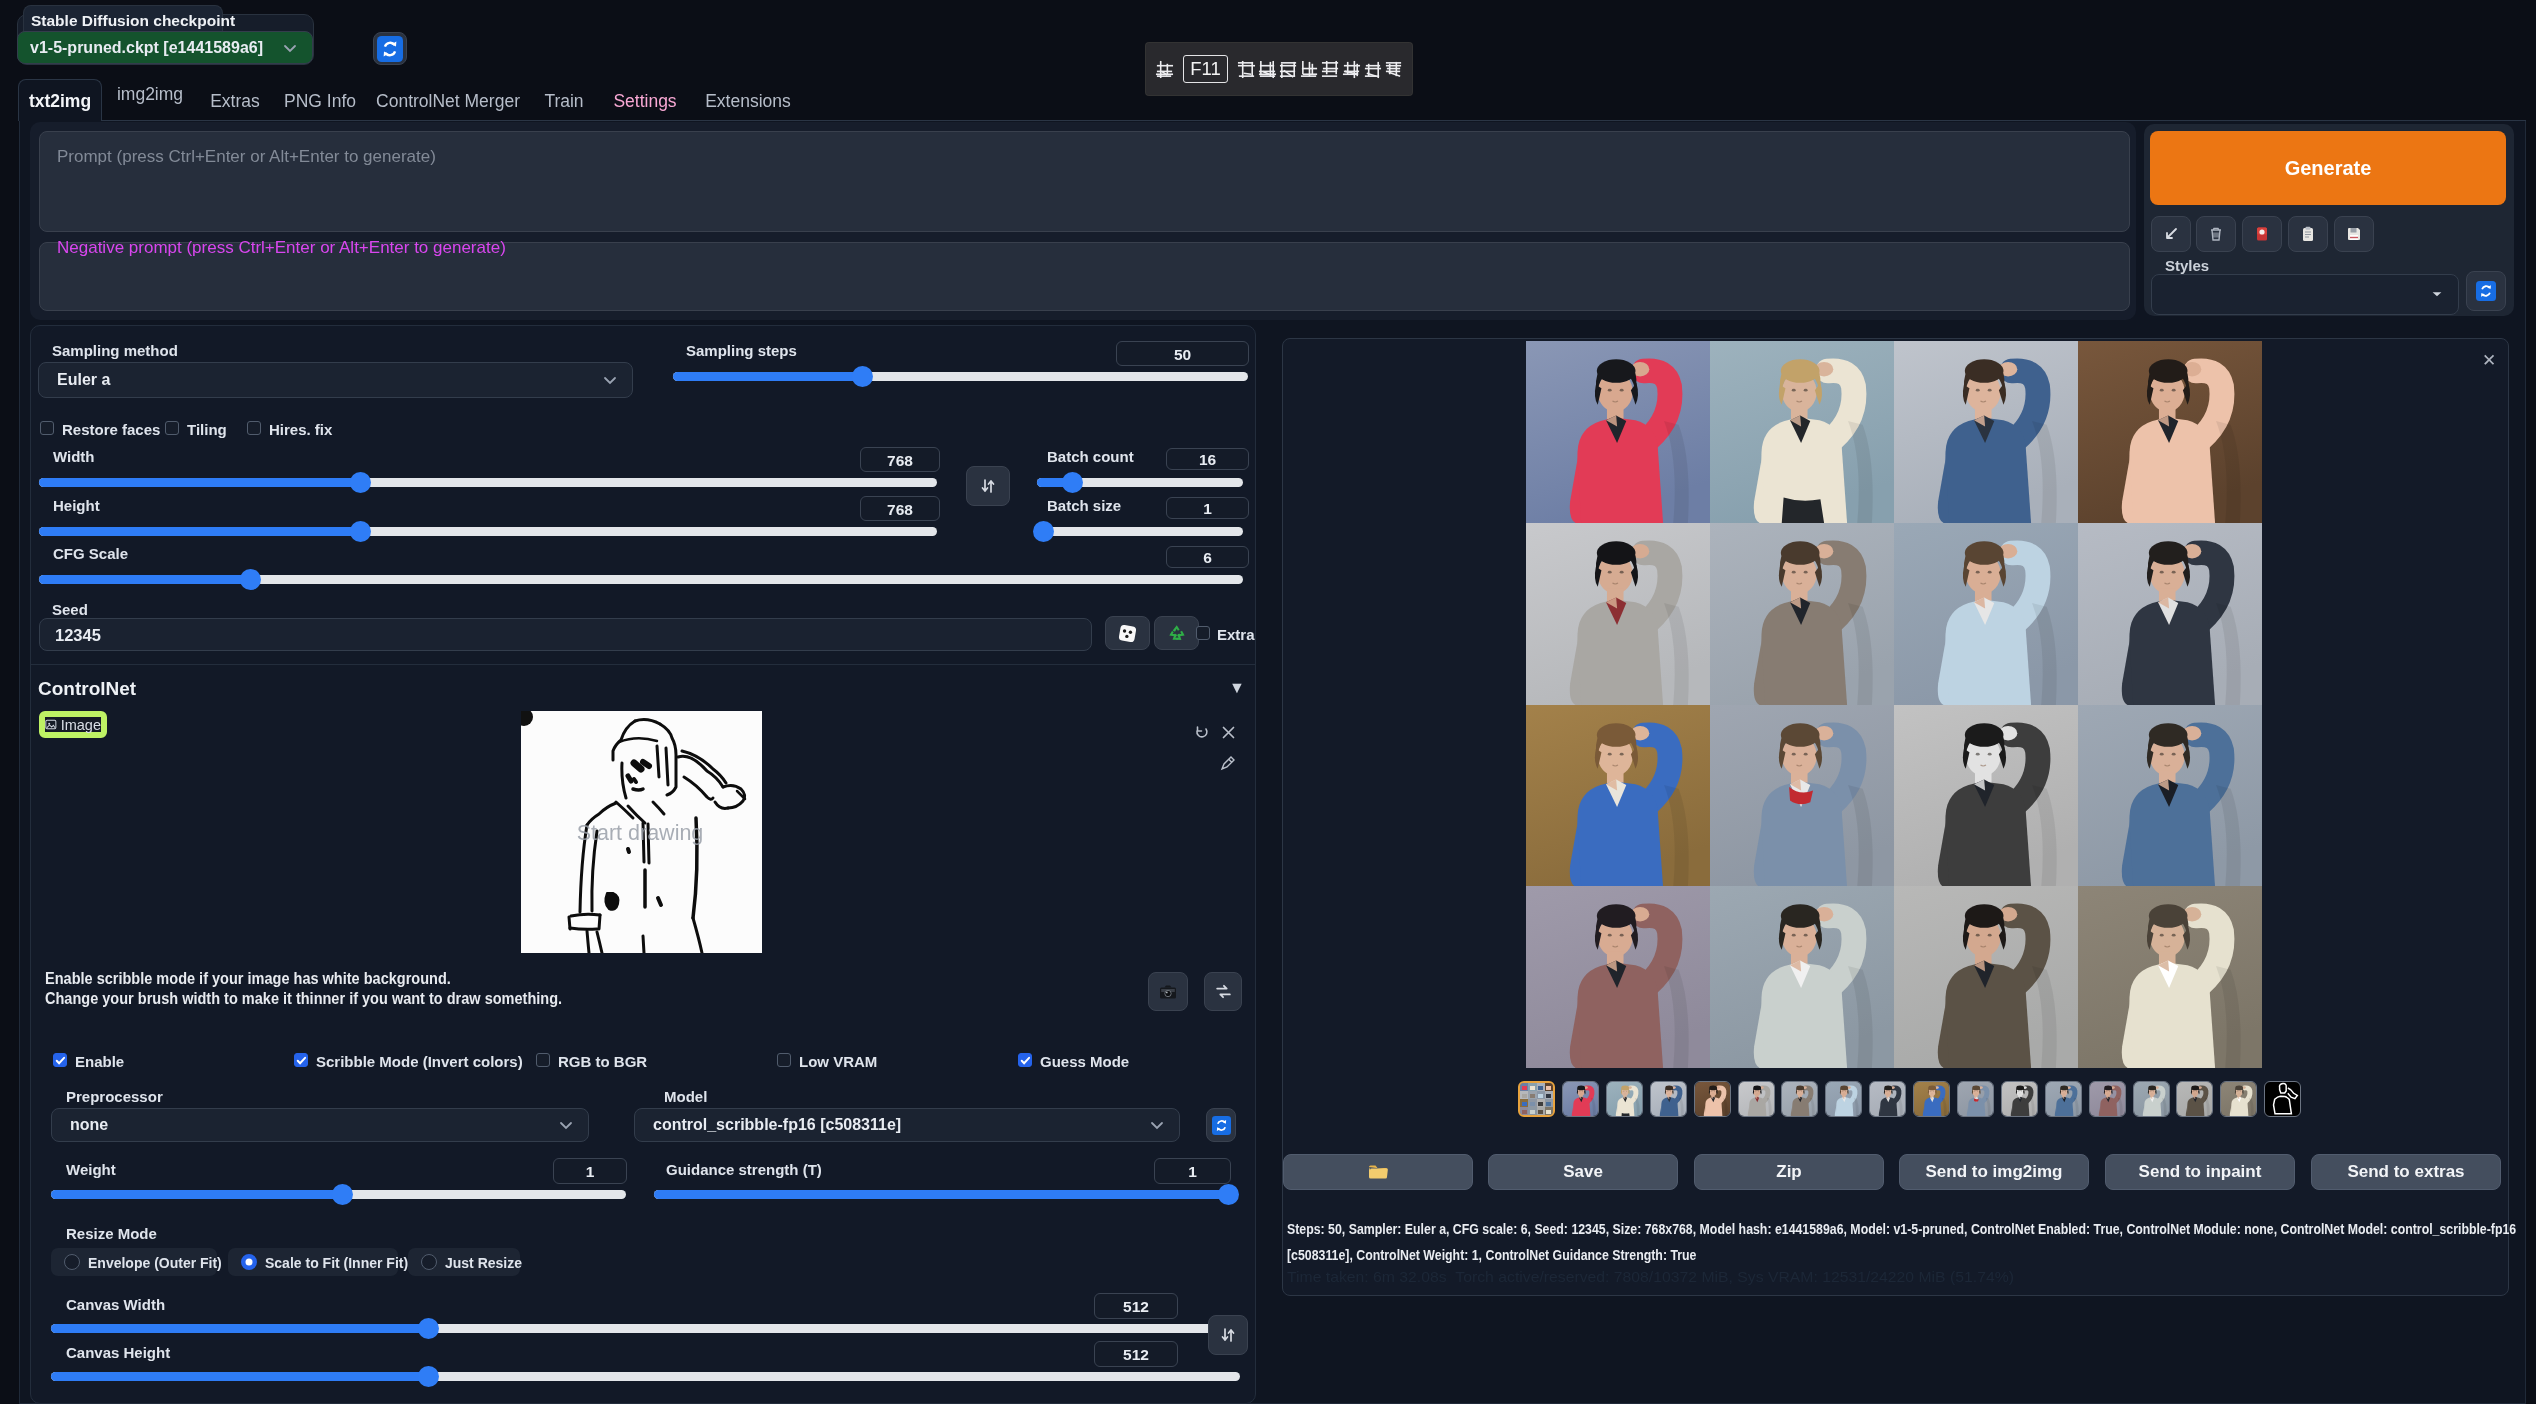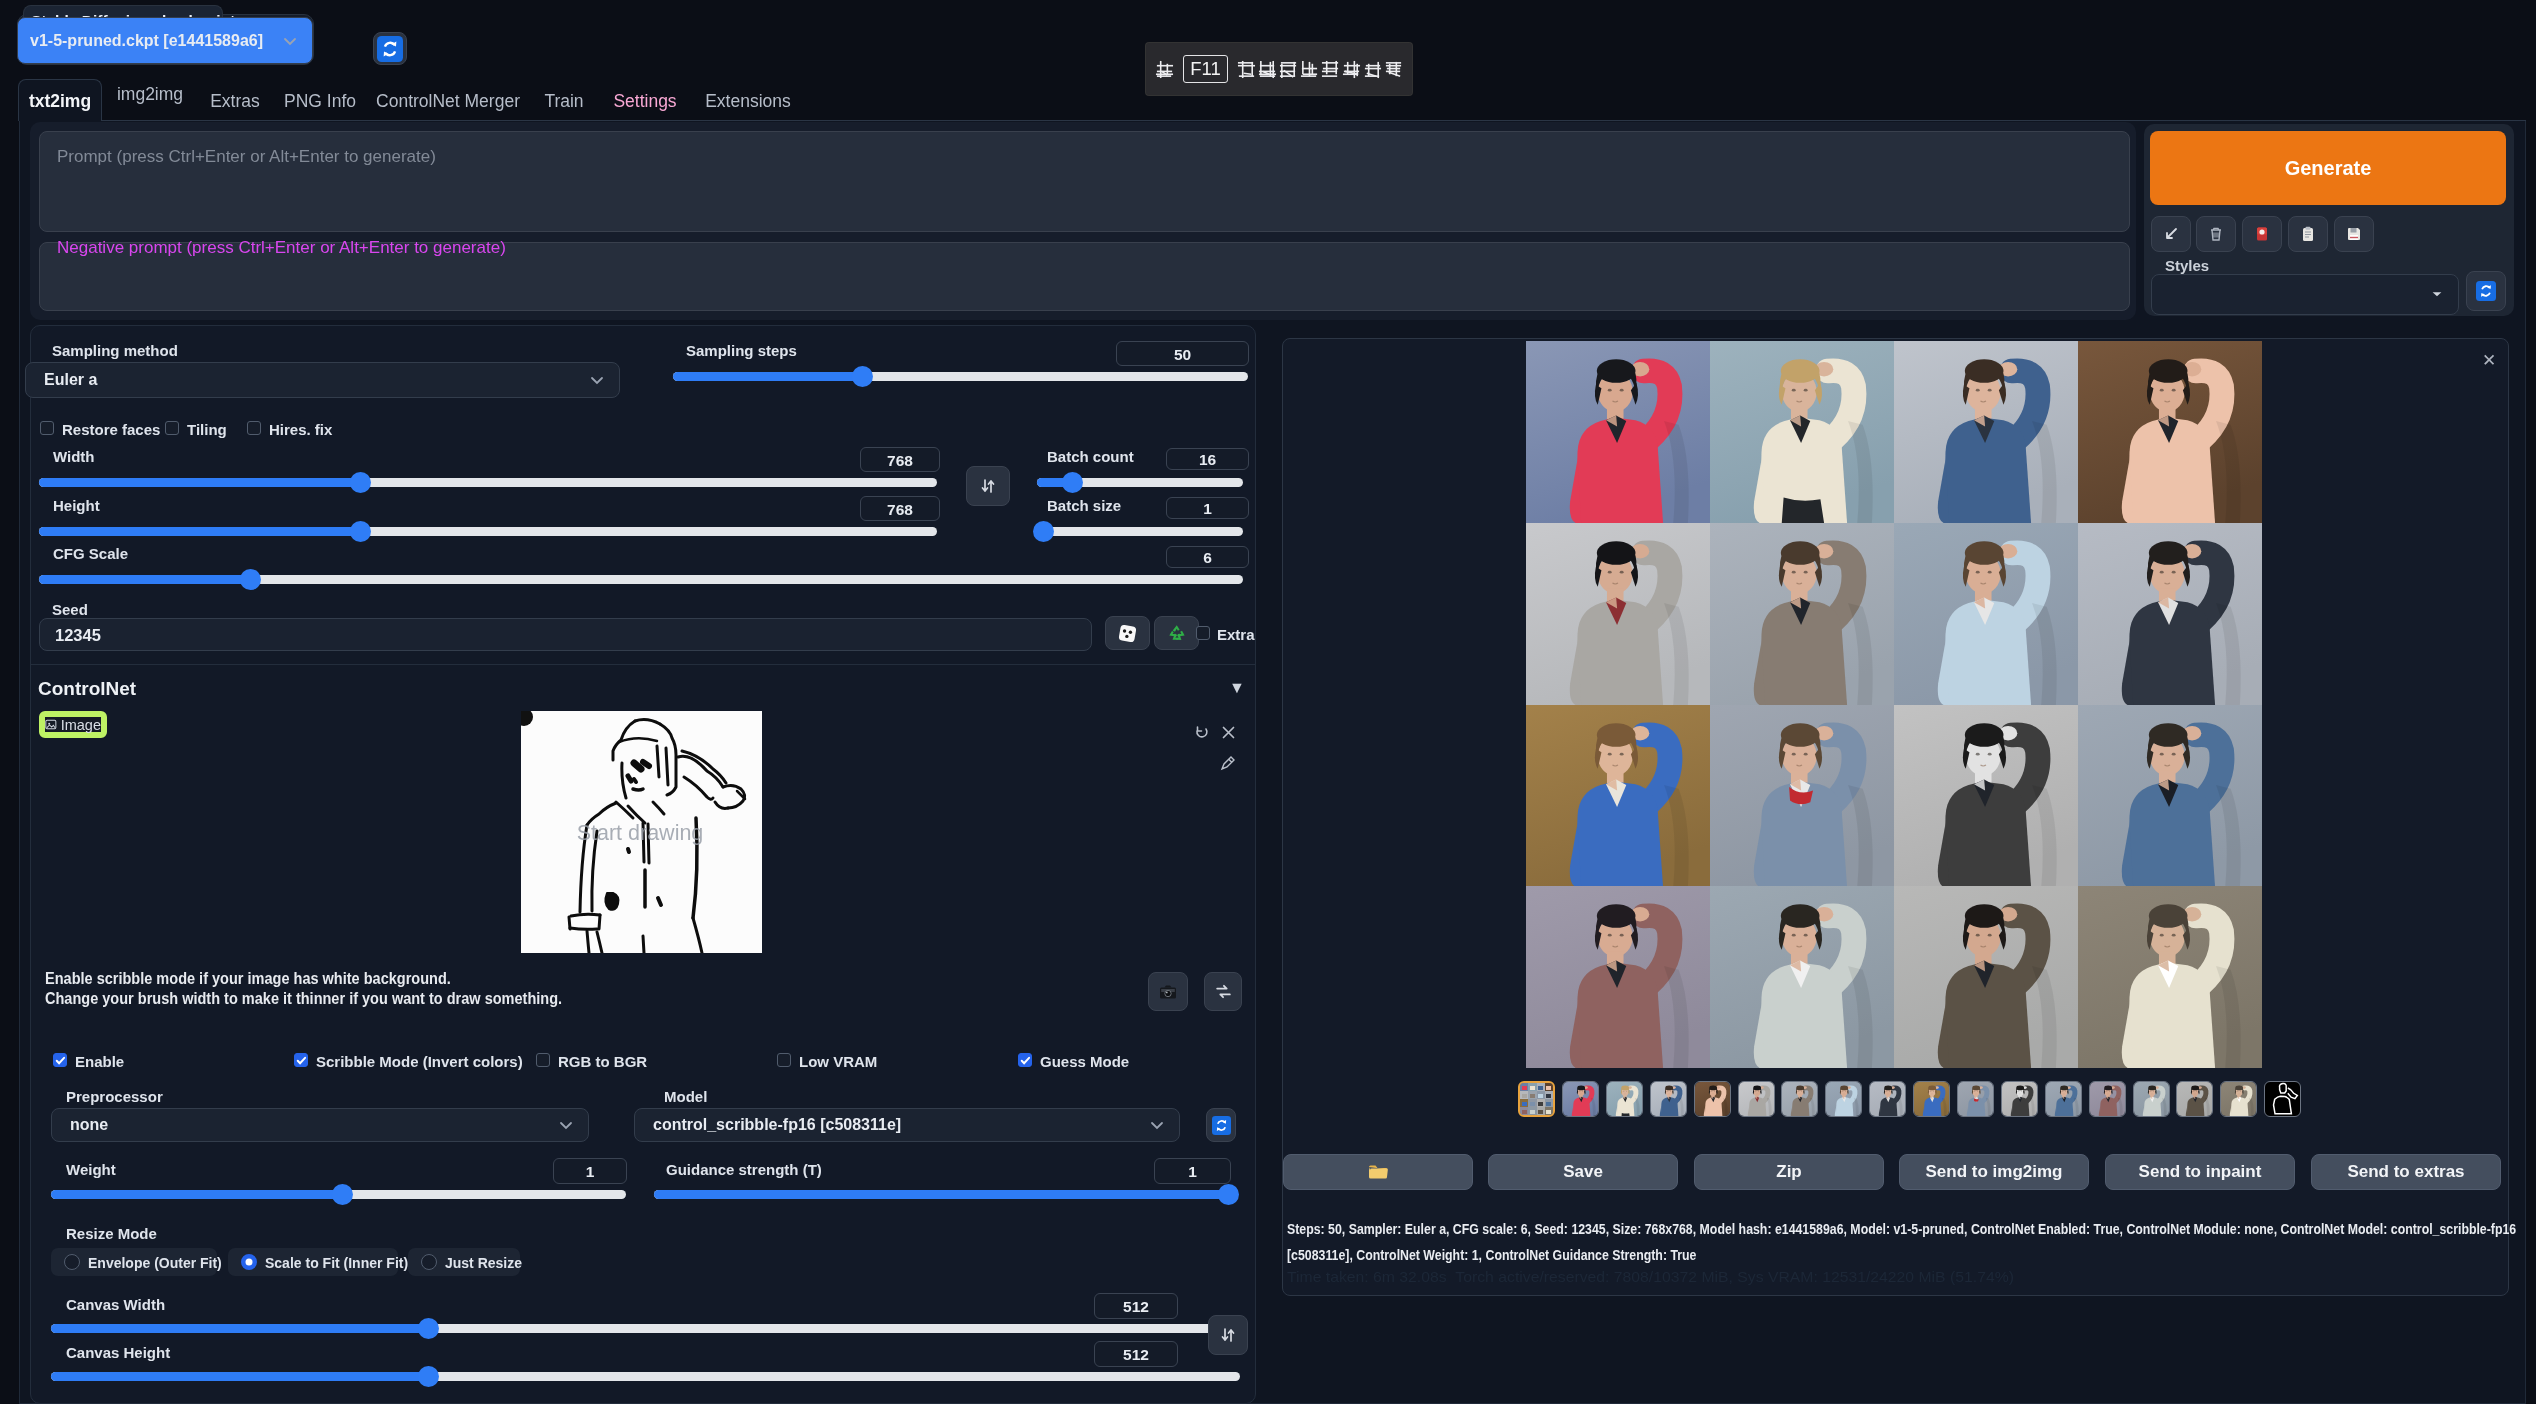--- a/index.html
+++ b/index.html
@@ -20,21 +20,21 @@
 .rlbl{position:absolute;font-size:14px;font-weight:600;color:#dfe4ec;white-space:nowrap}
 </style></head><body>
 
 <div class="abs" style="left:19px;top:120px;width:2507px;height:1284px;background:#0f1521;border:1px solid #202a39;border-top:none"></div>
 <div class="abs" style="left:19px;top:120px;width:2507px;height:1px;background:#2a3545"></div>
 <div class="abs" style="left:30px;top:122px;width:2106px;height:198px;background:#161d2b;border-radius:10px"></div>
 
 <div class="abs" style="left:17px;top:14px;width:297px;height:51px;background:#161d2a;border:1px solid #29323f;border-radius:10px"></div>
 <div class="abs" style="left:23px;top:5px;width:200px;height:27px;background:#1b2433;border:1px solid #29323f;border-radius:8px 8px 0 0;border-bottom:none"></div>
 <div class="abs" style="left:31px;top:12px;font-size:15.5px;font-weight:700;color:#eef1f5">Stable Diffusion checkpoint</div>
-<div class="dd" style="left:17px;top:17px;width:296px;height:47px;background:#3b82f6;border-color:#333d4c">
+<div class="dd" style="left:17px;top:31px;width:296px;height:33px;background:#14532d;border-color:#333d4c">
     <span style="margin-left:12px;font-size:16px;font-weight:700">v1-5-pruned.ckpt [e1441589a6]</span>
     <svg class="chev" width="16" height="16" viewBox="0 0 16 16">
       <path d="M3 6l5 5 5-5" stroke="#9aa3b2" stroke-width="1.8" fill="none" stroke-linecap="round"></path>
     </svg>
   </div>
 <div class="btn" style="left:373px;top:32px;width:34px;height:33px">
     <svg width="26" height="26" viewBox="0 0 20 20">
       <rect x="0" y="0" width="20" height="20" rx="3.5" fill="#176de4"></rect>
       <path d="M6.1 8.2a4.3 4.3 0 017.6-1.2" stroke="#fff" stroke-width="1.8" fill="none"></path>
       <path d="M14.9 4.2l-.3 3.9-3.5-1.8z" fill="#fff"></path>
@@ -210,21 +210,21 @@
       <rect x="0" y="0" width="20" height="20" rx="3.5" fill="#176de4"></rect>
       <path d="M6.1 8.2a4.3 4.3 0 017.6-1.2" stroke="#fff" stroke-width="1.8" fill="none"></path>
       <path d="M14.9 4.2l-.3 3.9-3.5-1.8z" fill="#fff"></path>
       <path d="M13.9 11.8a4.3 4.3 0 01-7.6 1.2" stroke="#fff" stroke-width="1.8" fill="none"></path>
       <path d="M5.1 15.8l.3-3.9 3.5 1.8z" fill="#fff"></path>
     </svg>
   </div>
 
 <div class="abs" style="left:30px;top:325px;width:1226px;height:1079px;background:#121927;border:1px solid #232d3c;border-radius:10px"></div>
 <div class="lbl" style="left:52px;top:342px">Sampling method</div>
-<div class="dd" style="left:25px;top:362px;width:595px;height:36px">
+<div class="dd" style="left:38px;top:362px;width:595px;height:36px">
     <span style="margin-left:18px">Euler a</span>
     <svg class="chev" width="16" height="16" viewBox="0 0 16 16">
       <path d="M3 6l5 5 5-5" stroke="#9aa3b2" stroke-width="1.8" fill="none" stroke-linecap="round"></path>
     </svg>
   </div>
 <div class="lbl" style="left:686px;top:342px">Sampling steps</div>
 <div class="num" style="left:1116px;top:341px;width:133px;height:25px;line-height:25px">50</div>
 <div class="track" style="left:673px;top:372px;width:575px"></div>
 <div class="fill" style="left:673px;top:372px;width:190px"></div>
 <div class="handle" style="left:852px;top:365.5px;width:21.0px;height:21.0px"></div>

